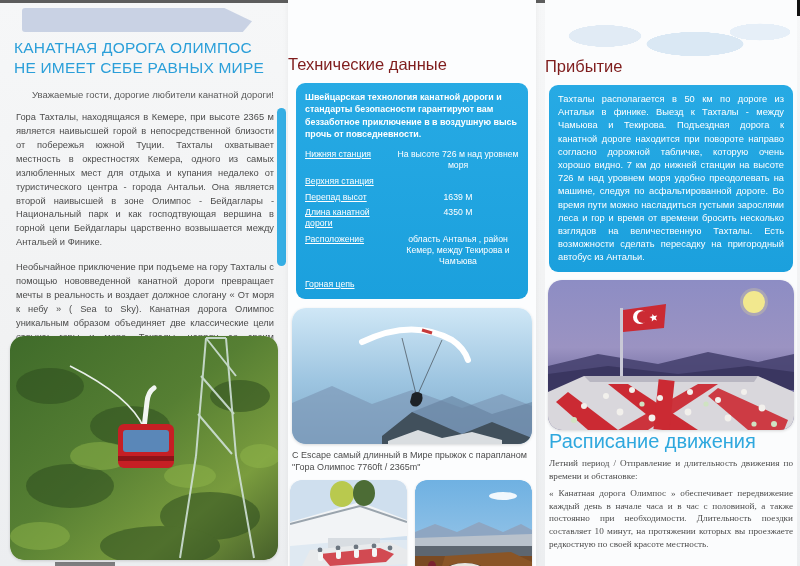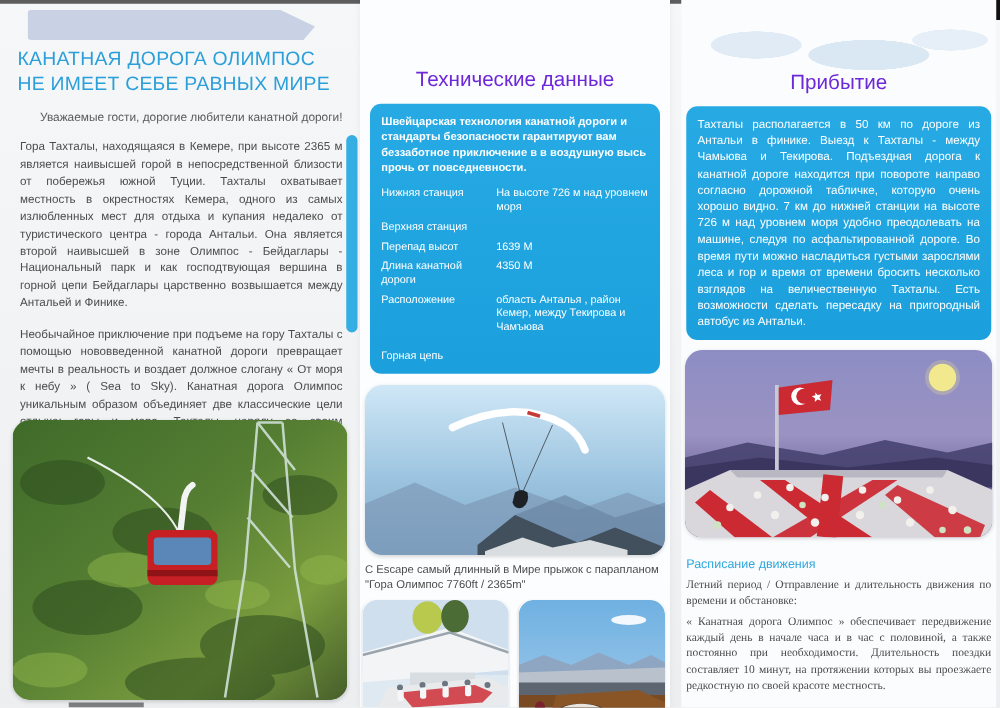--- a/index.html
+++ b/index.html
@@ -30,42 +30,42 @@
 
   .main-title{margin:38px 0 0 6px;color:#2b9fd9;font-size:15.5px;font-weight:normal;line-height:1.32;letter-spacing:.2px;}
   .greeting{margin:10px 0 0 24px;color:#5a5a5a;font-size:9.5px;}
   .body-par{margin:11px 0 0 8px;width:258px;color:#4c4c4c;font-size:9.3px;line-height:1.5;text-align:justify;}
 
   .photo{display:block;border-radius:12px;background:#fff;}
   .photo-frame{border-radius:14px;overflow:hidden;box-shadow:0 1px 3px rgba(0,0,0,.15);}
   .left-photo-frame{position:absolute;top:336px;left:2px;width:268px;height:224px;}
   .fold-strip{position:absolute;top:108px;right:-6px;width:9px;height:158px;background:#35aee4;border-radius:5px;}
 
-  .section-header{color:#6d28d9;font-size:16.5px;text-align:center;margin:0;font-weight:500;}
+  .section-header{color:#7f1d1d;font-size:16.5px;margin:0;font-weight:500;}
   .mid-header{padding-top:55px;}
   .right-header{padding-top:57px;}
 
   .blue-box{background:linear-gradient(180deg,#27aae4 0%,#1ba0dd 100%);border-radius:9px;color:#ffffff;}
   .mid-box{margin:9px auto 0 auto;width:232px;padding:8px 9px 9px 9px;box-sizing:border-box;}
   .mid-intro{font-size:8.9px;line-height:1.4;text-align:left;font-weight:bold;}
   .spec-rows{margin-top:8px;}
   .spec-row{display:flex;align-items:flex-start;margin-top:5px;font-size:8.7px;line-height:1.25;}
-  .spec-label{flex:0 0 92px;text-align:left;}
-  .spec-value{flex:1;text-align:left;}
+  .spec-label{flex:0 0 92px;text-align:left;text-decoration:underline;}
+  .spec-value{flex:1;text-align:center;}
   .spec-gap{margin-top:12px;}
 
   .mid-photo-frame{margin:9px auto 0 auto;width:240px;height:136px;}
   .mid-caption{margin:5px 2px 0 4px;color:#4c4c4c;font-size:9px;line-height:1.35;}
   .mid-photos{display:flex;gap:8px;margin:7px 2px 0 2px;}
   .small-photo-frame{width:117px;height:142px;border-radius:10px;overflow:hidden;box-shadow:0 1px 2px rgba(0,0,0,.15);}
 
   .right-box{margin:9px auto 0 auto;width:244px;padding:8px 9px;box-sizing:border-box;font-size:9.3px;line-height:1.42;text-align:justify;}
   .right-photo-frame{margin:8px auto 0 auto;width:246px;height:150px;}
 
-  .sched-header{color:#2fa8de;font-size:10px;font-weight:500;margin:16px 0 0 4px;text-align:left;}
+  .sched-header{color:#2fa8de;font-size:20px;font-weight:500;margin:0 0 0 4px;text-align:left;}
   .sched-text{margin:4px 4px 0 4px;color:#4c4c4c;font-size:9.2px;line-height:1.38;text-align:justify;font-family:Liberation Serif, serif;}
 </style>
 </head>
 <body>
 
 <div class="page">
   <div class="scan-topline"></div>
   <div class="scan-corner"></div>
   <div class="scan-bottom-sliver"></div>
 

